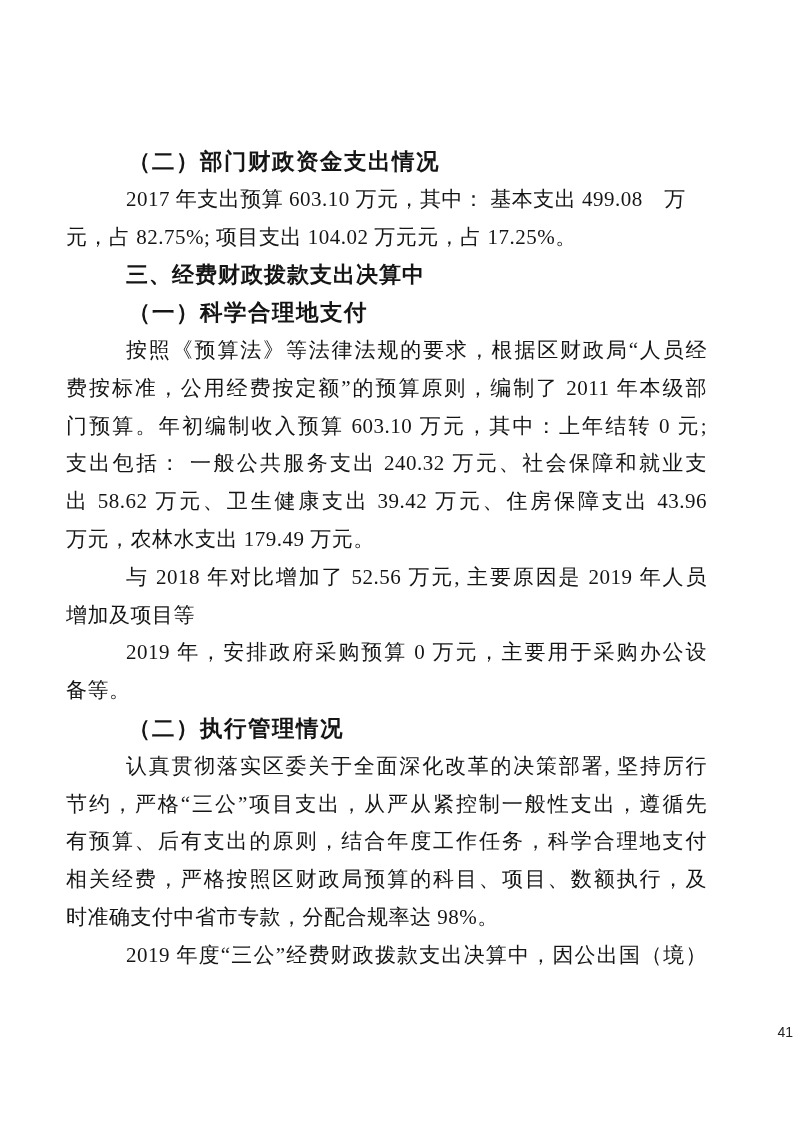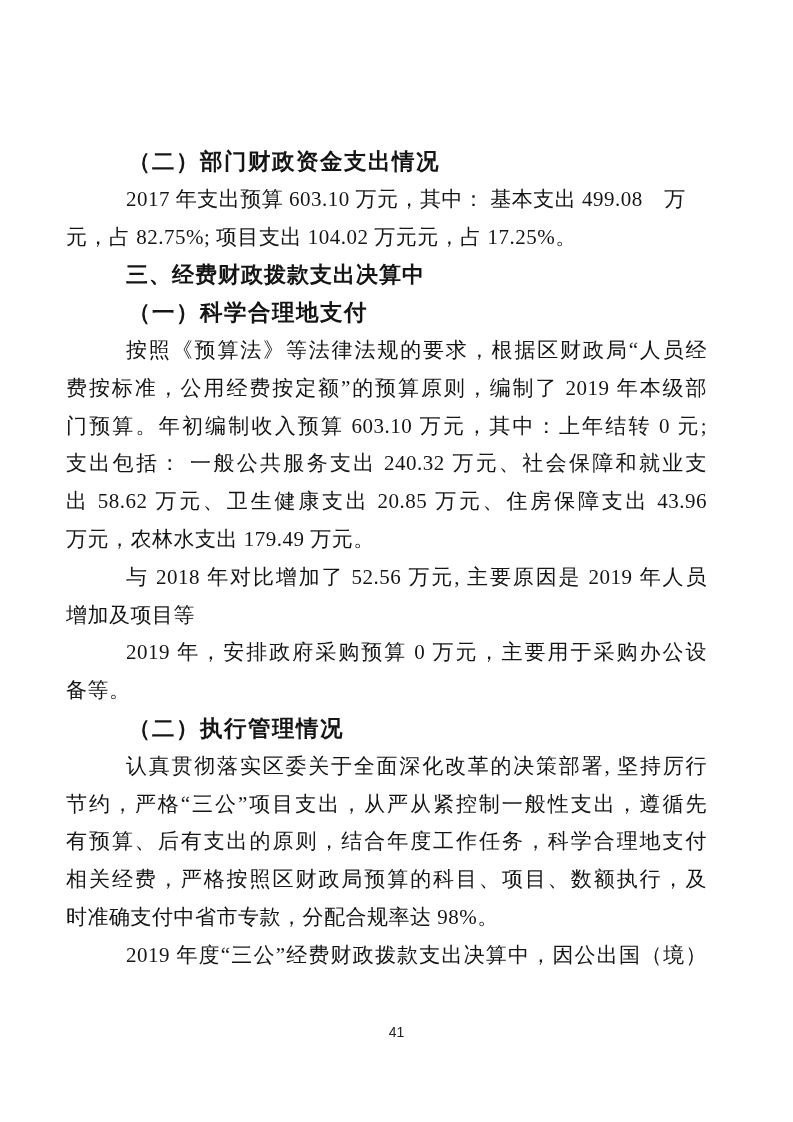--- a/index.html
+++ b/index.html
@@ -52,41 +52,41 @@
     font-weight: 600;
     font-size: 22px;
     padding-left: 60px;
     letter-spacing: 1px;
   }
   .page-number {
     position: absolute;
     left: 0;
     right: 0;
     top: 1024px;
-    text-align: center;
+    text-align: right;
     font-size: 14px;
     font-family: "Liberation Sans", "DejaVu Sans", sans-serif;
     color: #222222;
   }
 </style>
 </head>
 <body>
 
 <div class="page">
   <div class="content">
     <div class="line h-kai">（二）部门财政资金支出情况</div>
     <div class="line indent">2017 年支出预算 603.10 万元，其中： 基本支出 499.08　万</div>
     <div class="line">元，占 82.75%; 项目支出 104.02 万元元，占 17.25%。</div>
     <div class="line h-hei">三、经费财政拨款支出决算中</div>
     <div class="line h-kai">（一）科学合理地支付</div>
     <div class="line indent just">按照《预算法》等法律法规的要求，根据区财政局“人员经</div>
-    <div class="line just">费按标准，公用经费按定额”的预算原则，编制了 2019 年本级部</div>
+    <div class="line just">费按标准，公用经费按定额”的预算原则，编制了 2011 年本级部</div>
     <div class="line just">门预算。年初编制收入预算 603.10 万元，其中：上年结转 0  元;</div>
     <div class="line just">支出包括： 一般公共服务支出 240.32  万元、社会保障和就业支</div>
-    <div class="line just">出 58.62 万元、卫生健康支出 20.85 万元、住房保障支出 43.96</div>
+    <div class="line just">出 58.62 万元、卫生健康支出 39.42 万元、住房保障支出 43.96</div>
     <div class="line">万元，农林水支出 179.49 万元。</div>
     <div class="line indent just">与 2018 年对比增加了 52.56  万元, 主要原因是 2019 年人员</div>
     <div class="line">增加及项目等</div>
     <div class="line indent just">2019 年，安排政府采购预算 0 万元，主要用于采购办公设</div>
     <div class="line">备等。</div>
     <div class="line h-kai">（二）执行管理情况</div>
     <div class="line indent just">认真贯彻落实区委关于全面深化改革的决策部署, 坚持厉行</div>
     <div class="line just">节约，严格“三公”项目支出，从严从紧控制一般性支出，遵循先</div>
     <div class="line just">有预算、后有支出的原则，结合年度工作任务，科学合理地支付</div>
     <div class="line just">相关经费，严格按照区财政局预算的科目、项目、数额执行，及</div>

